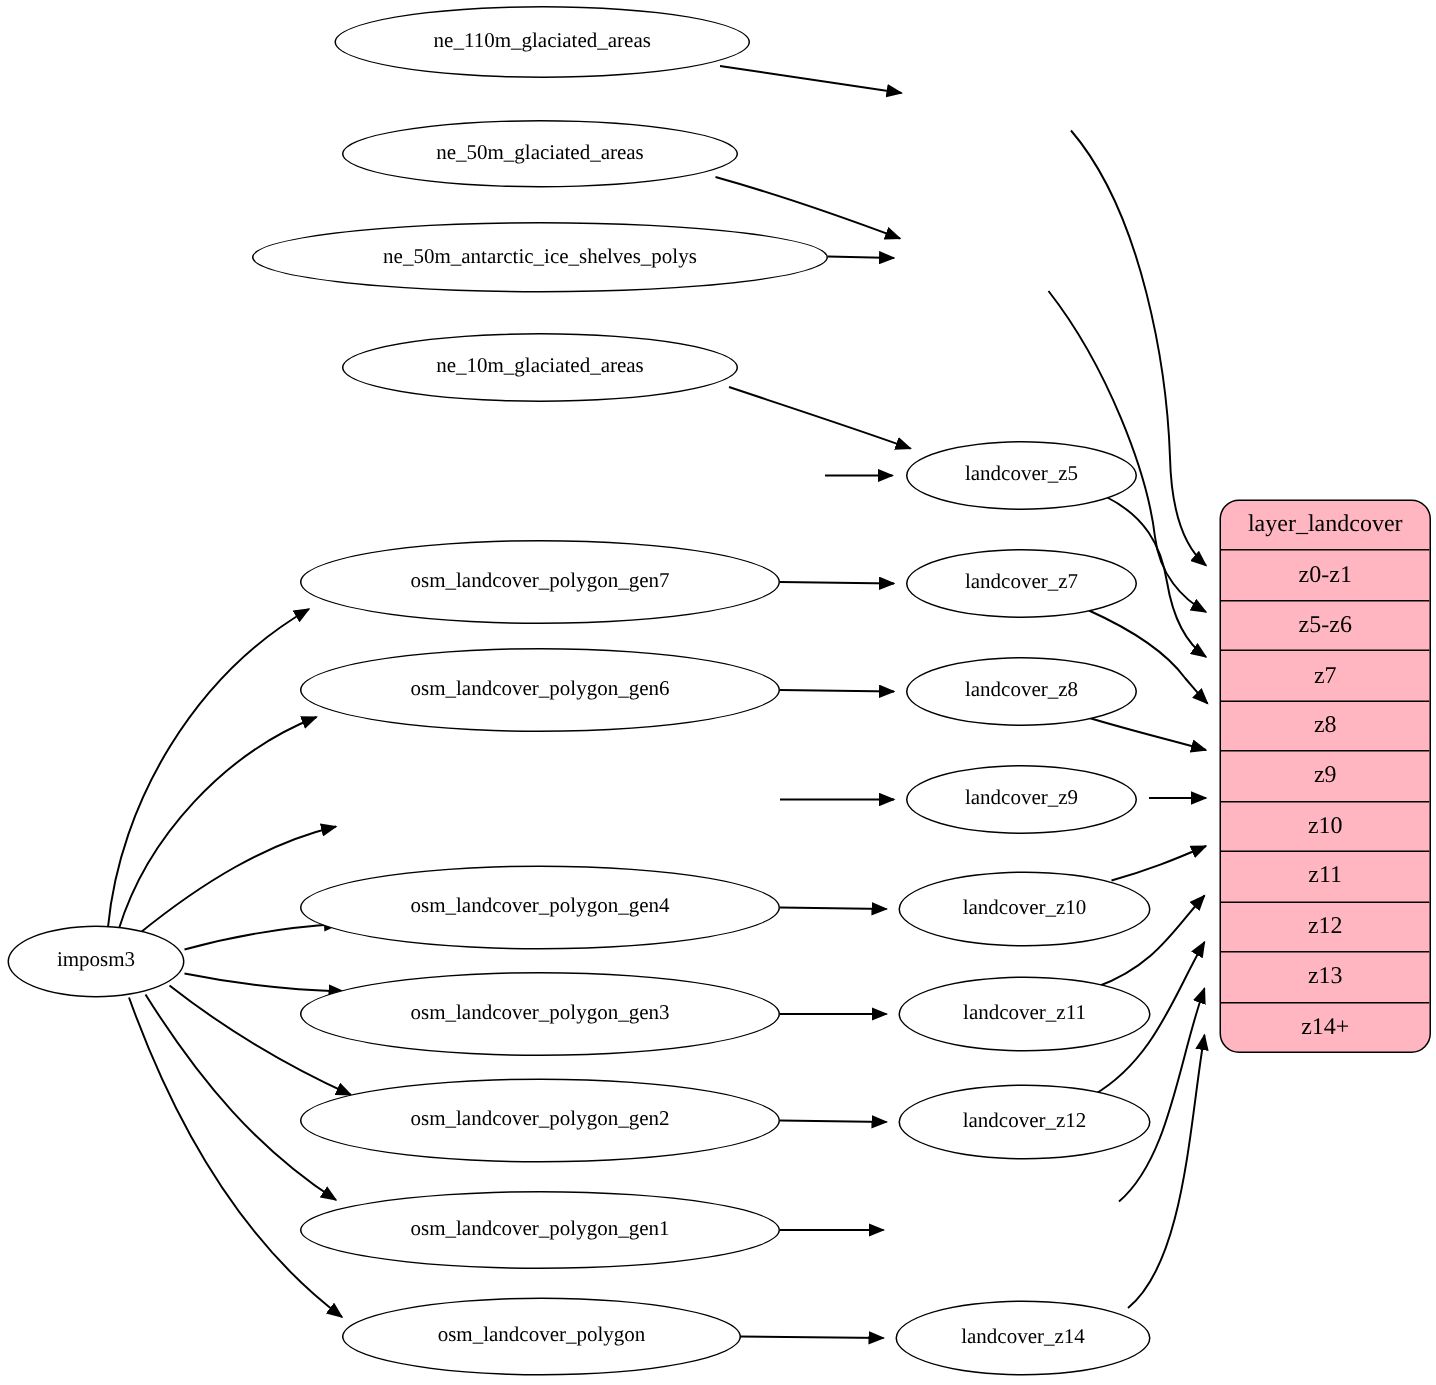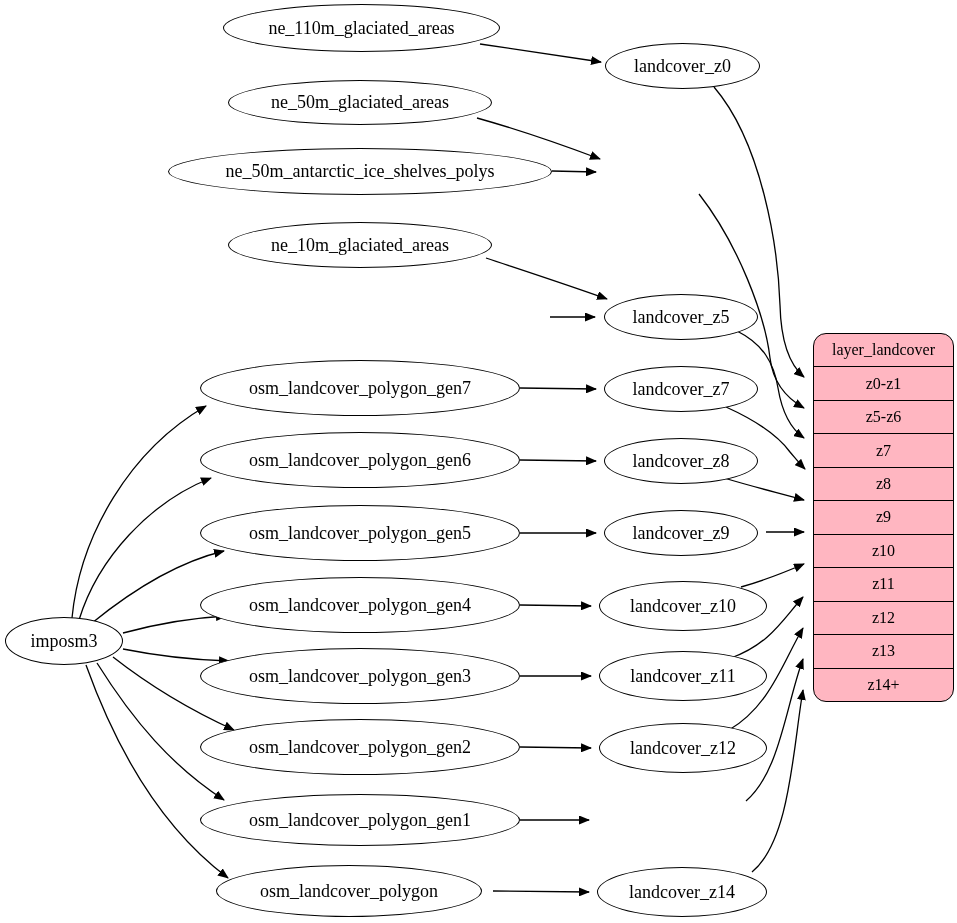--- a/index.html
+++ b/index.html
@@ -11,21 +11,21 @@
     overflow:hidden;
   }
   #edges{position:absolute;left:0;top:0;width:957px;height:923px;}
   .node{
     position:absolute;
     box-sizing:border-box;
     border:1.4px solid #000;
     border-radius:50%;
     background:#fff;
     display:flex;align-items:center;justify-content:center;
-    font-size:18px;color:#000;white-space:nowrap;
+    font-size:14px;color:#000;white-space:nowrap;
   }
   .dbtable{
     position:absolute;
     box-sizing:border-box;
     border:1.6px solid #000;
     border-radius:13px;
     display:flex;flex-direction:column;
     overflow:hidden;
     font-size:16px;color:#000;
   }
@@ -85,30 +85,28 @@
     <path class="edge" d="M 746,801 C 780,772 786,705 803,659" marker-end="url(#arrow)"></path>
     <path class="edge" d="M 752,872 C 790,841 793,748 803,690" marker-end="url(#arrow)"></path>
   </svg>
 
   <div class="node" style="left:223px;top:4px;width:277px;height:48px">ne_110m_glaciated_areas</div>
   <div class="node" style="left:228px;top:80px;width:264px;height:45px">ne_50m_glaciated_areas</div>
   <div class="node" style="left:168px;top:148px;width:384px;height:47px">ne_50m_antarctic_ice_shelves_polys</div>
   <div class="node" style="left:228px;top:222px;width:264px;height:46px">ne_10m_glaciated_areas</div>
   <div class="node" style="left:200px;top:360px;width:320px;height:56px">osm_landcover_polygon_gen7</div>
   <div class="node" style="left:200px;top:432px;width:320px;height:56px">osm_landcover_polygon_gen6</div>
-  <div class="node" style="left:200px;top:505px;width:320px;height:56px">osm_landcover_polygon_gen5</div>
   <div class="node" style="left:200px;top:577px;width:320px;height:56px">osm_landcover_polygon_gen4</div>
   <div class="node" style="left:200px;top:648px;width:320px;height:56px">osm_landcover_polygon_gen3</div>
   <div class="node" style="left:200px;top:719px;width:320px;height:56px">osm_landcover_polygon_gen2</div>
   <div class="node" style="left:200px;top:794px;width:320px;height:52px">osm_landcover_polygon_gen1</div>
-  <div class="node" style="left:216px;top:865px;width:266px;height:52px">osm_landcover_polygon</div>
+  <div class="node" style="left:228px;top:865px;width:266px;height:52px">osm_landcover_polygon</div>
 
   <div class="node" style="left:5px;top:617px;width:118px;height:48px">imposm3</div>
 
-  <div class="node" style="left:605px;top:43px;width:155px;height:46px">landcover_z0</div>
   <div class="node" style="left:604px;top:294px;width:154px;height:46px">landcover_z5</div>
   <div class="node" style="left:604px;top:366px;width:154px;height:46px">landcover_z7</div>
   <div class="node" style="left:604px;top:438px;width:154px;height:46px">landcover_z8</div>
   <div class="node" style="left:604px;top:510px;width:154px;height:46px">landcover_z9</div>
   <div class="node" style="left:599px;top:581px;width:168px;height:50px">landcover_z10</div>
   <div class="node" style="left:599px;top:651px;width:168px;height:50px">landcover_z11</div>
   <div class="node" style="left:599px;top:723px;width:168px;height:50px">landcover_z12</div>
   <div class="node" style="left:597px;top:867px;width:170px;height:50px">landcover_z14</div>
 
   <div class="dbtable" style="left:813px;top:333px;width:141px;height:369px;background:#ffb6c1">

